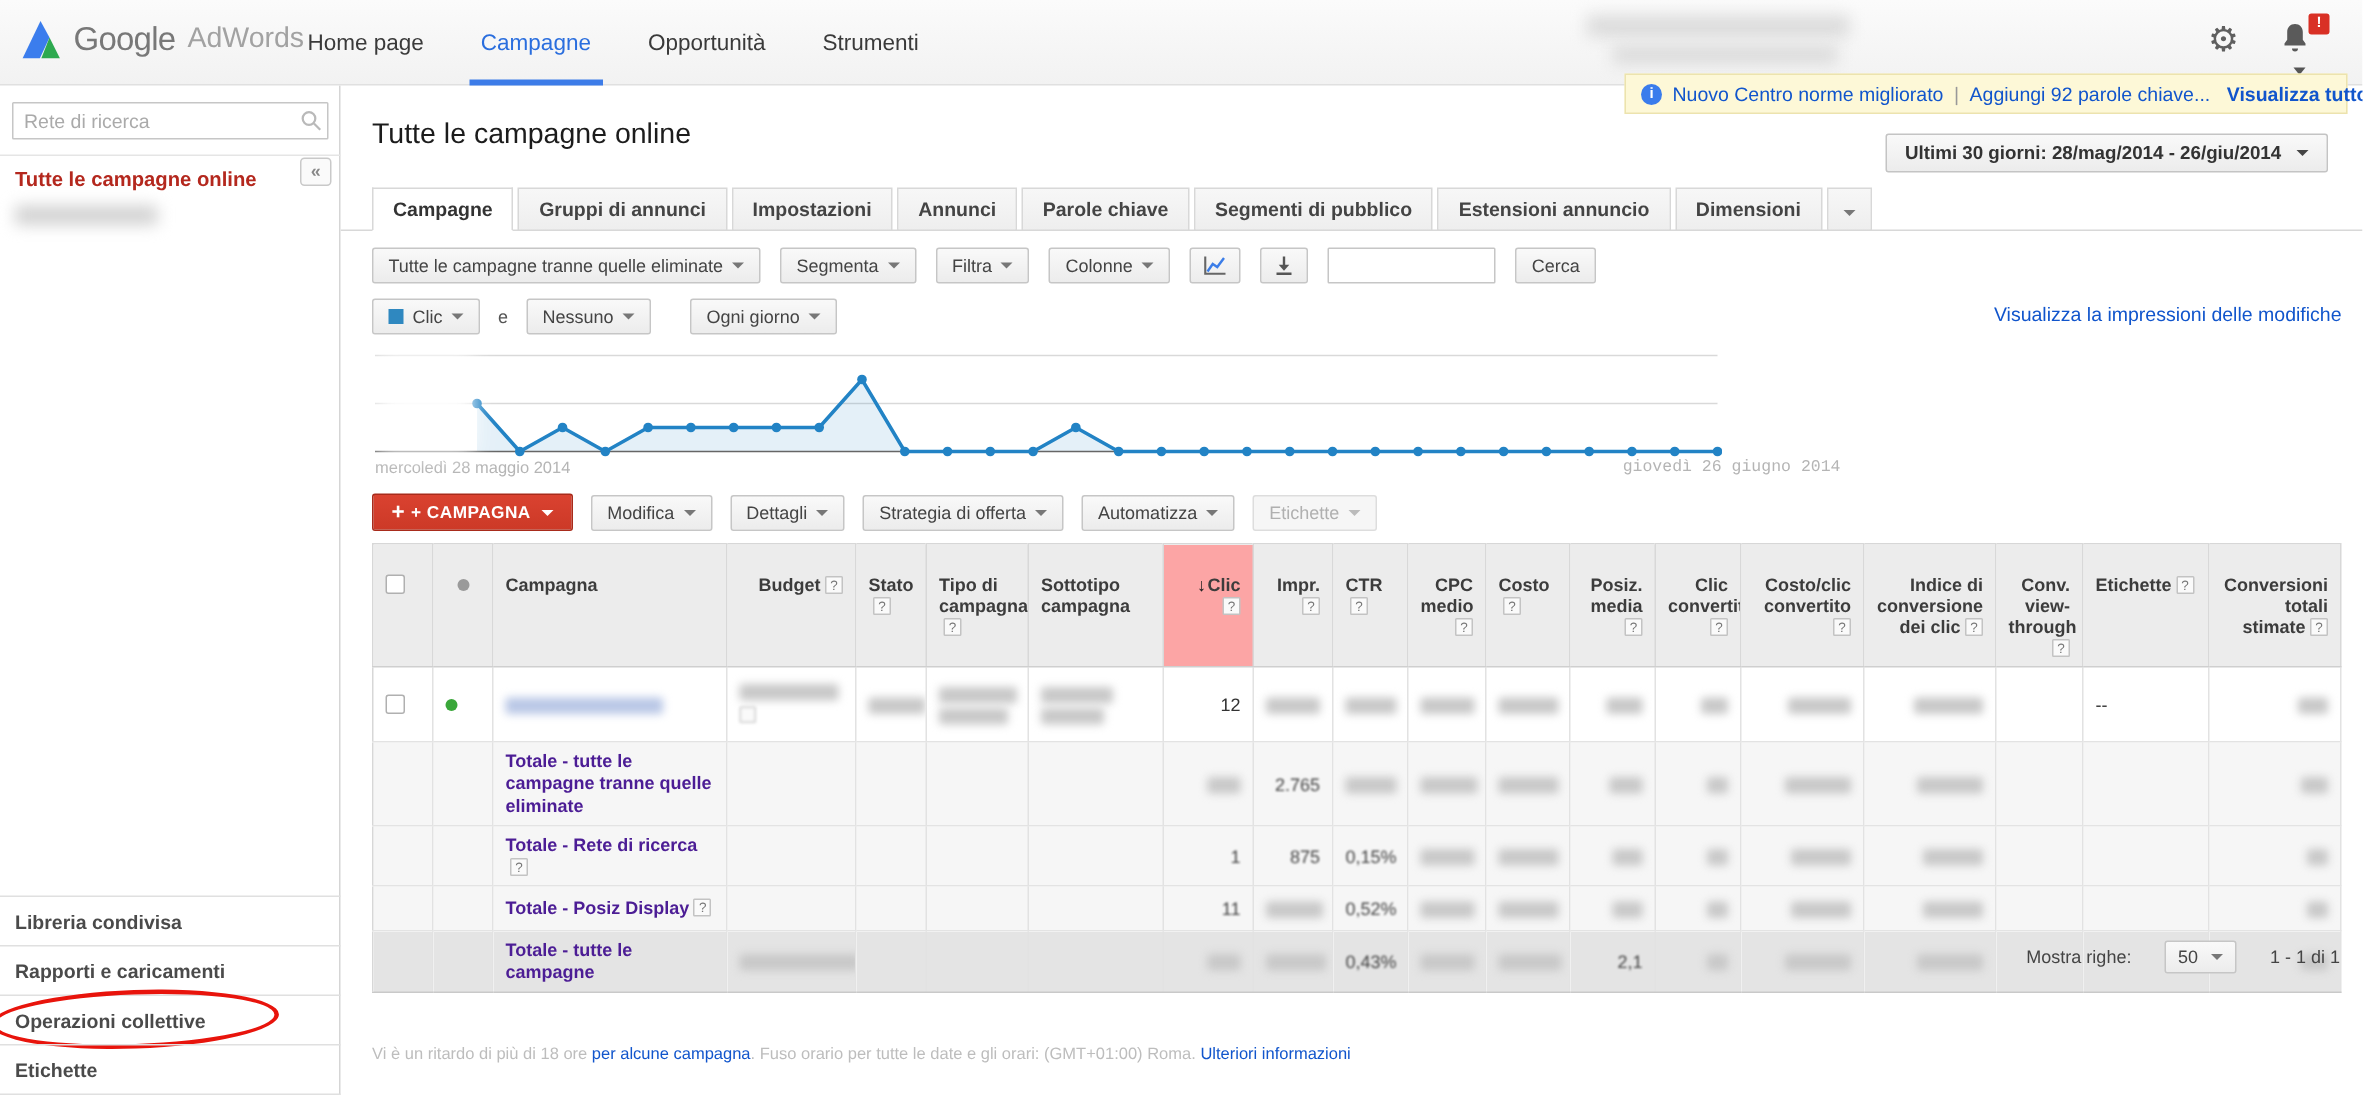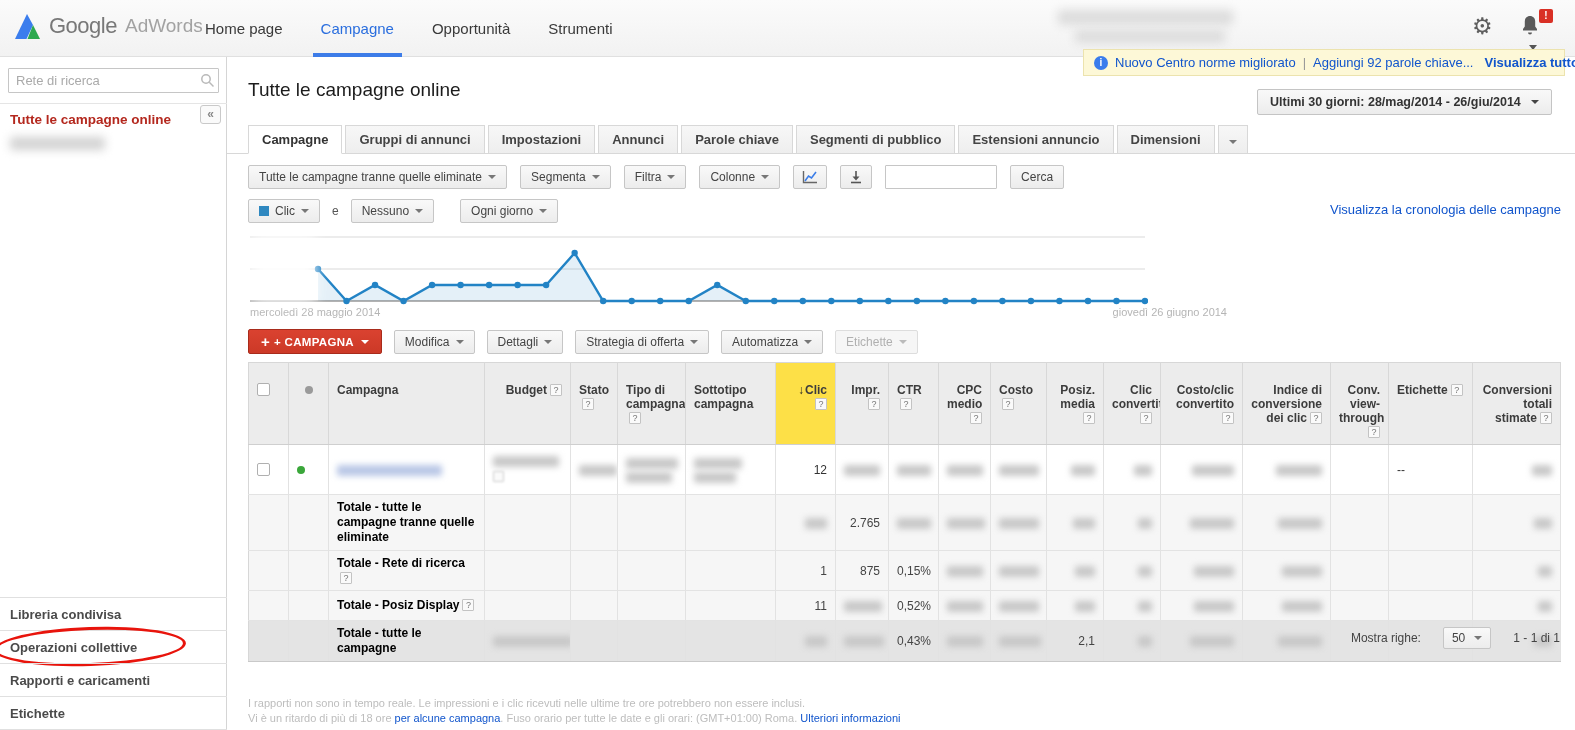--- a/index.html
+++ b/index.html
@@ -79,50 +79,50 @@
   .swatch { width:10px; height:10px; background:#2f88c0; display:inline-block; }
   .conj { color:#555; font-size:12px; }
   .history { position:absolute; right:14px; top:145px; font-size:13px; }
 
   
   .chartbox { position:absolute; left:21px; top:176px; width:900px; height:76px; }
   .chart-smudge { position:absolute; left:4px; top:2px; width:64px; height:68px; background:#fff;
                   filter:blur(7px); opacity:.92; z-index:2; }
   .xlabel { position:absolute; top:249px; font-size:11px; color:#b5b5b5; }
   .xlabel.left { left:23px; }
-  .xlabel.right { left:770px; width:230px; text-align:right; }
+  .xlabel.right { left:770px; width:230px; text-align:right;font-family:Liberation Mono, monospace; }
 
   
   .actions { position:absolute; left:21px; top:272px; display:flex; align-items:center; gap:12px; }
   .btn-red { display:inline-flex; align-items:center; gap:7px; height:25px; padding:0 12px;
              background:linear-gradient(#da4230,#cc3927); border:1px solid #a82b1b; border-radius:2px;
              color:#fff; font-size:11.5px; font-weight:bold; letter-spacing:.3px; cursor:pointer; }
   .btn-red .plus { font-size:15px; font-weight:bold; line-height:1; }
   .btn-red .caret { border-top-color:#fff; }
 
   
   .tablebox { position:absolute; left:21px; top:305px; width:1312px; }
   table.ctable { border-collapse:collapse; table-layout:fixed; width:1312px;
                  border:1px solid #d7d7d7; background:#fff; }
   .ctable th, .ctable td { border-right:1px solid #e2e2e2; padding:5px 8px; font-size:12px;
                            overflow:hidden; vertical-align:middle; }
   .ctable thead th { background:#ececec; border-right:1px solid #d8d8d8; border-bottom:1px solid #cfcfcf;
                      vertical-align:top; padding-top:20px; font-weight:bold; color:#3c3c3c; height:65px; cursor:pointer; }
-  .ctable thead th.sorted { background:#fde047; }
+  .ctable thead th.sorted { background:#fca5a5; }
   .arr { font-weight:bold; color:#222; margin-right:1px; }
   .help { display:inline-block; width:12px; height:12px; line-height:11px; text-align:center;
           background:#fafafa; border:1px solid #c3c3c3; border-radius:1px; color:#777; font-size:9px;
           font-weight:normal; margin-left:3px; vertical-align:1px; cursor:pointer; }
   tr.camp { background:#fff; }
   tr.camp td { border-bottom:1px solid #e3e3e3; }
   tr.tot { background:#f6f6f6; }
   tr.tot td { border-bottom:1px solid #e3e3e3; }
   tr.grand { background:#e4e4e4; }
   tr.grand td { border-top:1px solid #cfcfcf; border-bottom:1px solid #c9c9c9; }
-  .rowlabel { font-weight:bold; color:#000000; line-height:1.25; }
+  .rowlabel { font-weight:bold; color:#4c1d95; line-height:1.25; }
   .cb { width:13px; height:13px; border:1px solid #b0b0b0; border-radius:2px; background:#fff; cursor:pointer; }
   .dot { width:8px; height:8px; border-radius:50%; display:inline-block; }
   .bp { display:inline-block; height:11px; border-radius:2px; background:#c8c8c8; filter:blur(3px);
         vertical-align:middle; }
   .bp.blue { background:#b9c7e6; }
   .semi { filter:blur(0.7px); color:#444; }
   .subic { display:inline-block; width:11px; height:11px; border:1px solid #ccc; border-radius:1px;
            background:#fafafa; margin-top:3px; filter:blur(1px); }
 
   
@@ -175,22 +175,22 @@
   <svg class="sb-search-ic" width="15" height="15" viewBox="0 0 15 15">
     <circle cx="6" cy="6" r="4.2" fill="none" stroke="#b9b9b9" stroke-width="1.5"></circle>
     <line x1="9.3" y1="9.3" x2="13.5" y2="13.5" stroke="#b9b9b9" stroke-width="1.5"></line>
   </svg>
   <div class="sb-div"></div>
   <div class="sb-allcamp">Tutte le campagne online</div>
   <div class="sb-collapse">«</div>
   <div class="blurbox" style="left:10px; top:80px; width:95px; height:13px; background:#d2d2d2;"></div>
   <div class="sb-bottom" id="sb-bottom">
       <div class="sb-item"><span>Libreria condivisa</span></div>
+      <div class="sb-item"><span>Rapporti e caricamenti</span></div>
       <div class="sb-item"><span>Operazioni collettive</span><div class="ellipse"></div></div>
-      <div class="sb-item"><span>Rapporti e caricamenti</span></div>
       <div class="sb-item"><span>Etichette</span></div>
     </div>
 </div>
 
 <div class="main">
   <div class="pgtitle">Tutte le campagne online</div>
 
   <div class="datebtn">
     <span>Ultimi 30 giorni: 28/mag/2014 - 26/giu/2014</span>
     <span class="caret" style="border-top-color:#444;"></span>
@@ -254,21 +254,21 @@
     <span class="conj">e</span>
     <button class="btn">
       <span>Nessuno</span>
       <span class="caret"></span>
     </button>
     <button class="btn" style="margin-left:14px;">
       <span>Ogni giorno</span>
       <span class="caret"></span>
     </button>
   </div>
-  <a class="bluelink history">Visualizza la cronologia delle campagne</a>
+  <a class="bluelink history">Visualizza la impressioni delle modifiche</a>
 
   <div class="chartbox">
     <svg id="chartsvg" width="900" height="76">
         <line x1="2" x2="897" y1="36" y2="36" stroke="#d9d9d9"></line>
         <line x1="2" x2="897" y1="4" y2="4" stroke="#d9d9d9"></line>
         <path d="M70,36 L98.51724137931035,68 L127.0344827586207,52 L155.55172413793105,68 L184.0689655172414,52 L212.58620689655172,52 L241.10344827586206,52 L269.62068965517244,52 L298.1379310344828,52 L326.6551724137931,20 L355.17241379310343,68 L383.6896551724138,68 L412.2068965517241,68 L440.7241379310345,68 L469.2413793103448,52 L497.7586206896552,68 L526.2758620689656,68 L554.7931034482758,68 L583.3103448275862,68 L611.8275862068965,68 L640.3448275862069,68 L668.8620689655172,68 L697.3793103448276,68 L725.8965517241379,68 L754.4137931034483,68 L782.9310344827586,68 L811.448275862069,68 L839.9655172413793,68 L868.4827586206897,68 L897,68 L897,68 L70,68 Z" fill="#2283c5" opacity="0.12"></path>
         <line x1="2" x2="897" y1="68" y2="68" stroke="#666"></line>
         <path d="M70,36 L98.51724137931035,68 L127.0344827586207,52 L155.55172413793105,68 L184.0689655172414,52 L212.58620689655172,52 L241.10344827586206,52 L269.62068965517244,52 L298.1379310344828,52 L326.6551724137931,20 L355.17241379310343,68 L383.6896551724138,68 L412.2068965517241,68 L440.7241379310345,68 L469.2413793103448,52 L497.7586206896552,68 L526.2758620689656,68 L554.7931034482758,68 L583.3103448275862,68 L611.8275862068965,68 L640.3448275862069,68 L668.8620689655172,68 L697.3793103448276,68 L725.8965517241379,68 L754.4137931034483,68 L782.9310344827586,68 L811.448275862069,68 L839.9655172413793,68 L868.4827586206897,68 L897,68" fill="none" stroke="#2283c5" stroke-width="2.4"></path>
         <circle cx="70" cy="36" r="3.2" fill="#2283c5"></circle>
         <circle cx="98.51724137931035" cy="68" r="3.2" fill="#2283c5"></circle>
@@ -499,18 +499,17 @@
   <div class="pager">
     <span>Mostra righe:</span>
     <span class="pselect">
       <span>50</span>
       <span class="caret"></span>
     </span>
     <span>1 - 1 di 1</span>
   </div>
 
   <div class="foot">
-    <div>I rapporti non sono in tempo reale. Le impressioni e i clic ricevuti nelle ultime tre ore potrebbero non essere inclusi.</div>
     <div>
       <span>Vi è un ritardo di più di 18 ore </span><a class="bluelink">per alcune campagna</a><span>. Fuso orario per tutte le date e gli orari: (GMT+01:00) Roma. </span><a class="bluelink">Ulteriori informazioni</a>
     </div>
   </div>
 </div>
 
 </body></html>

